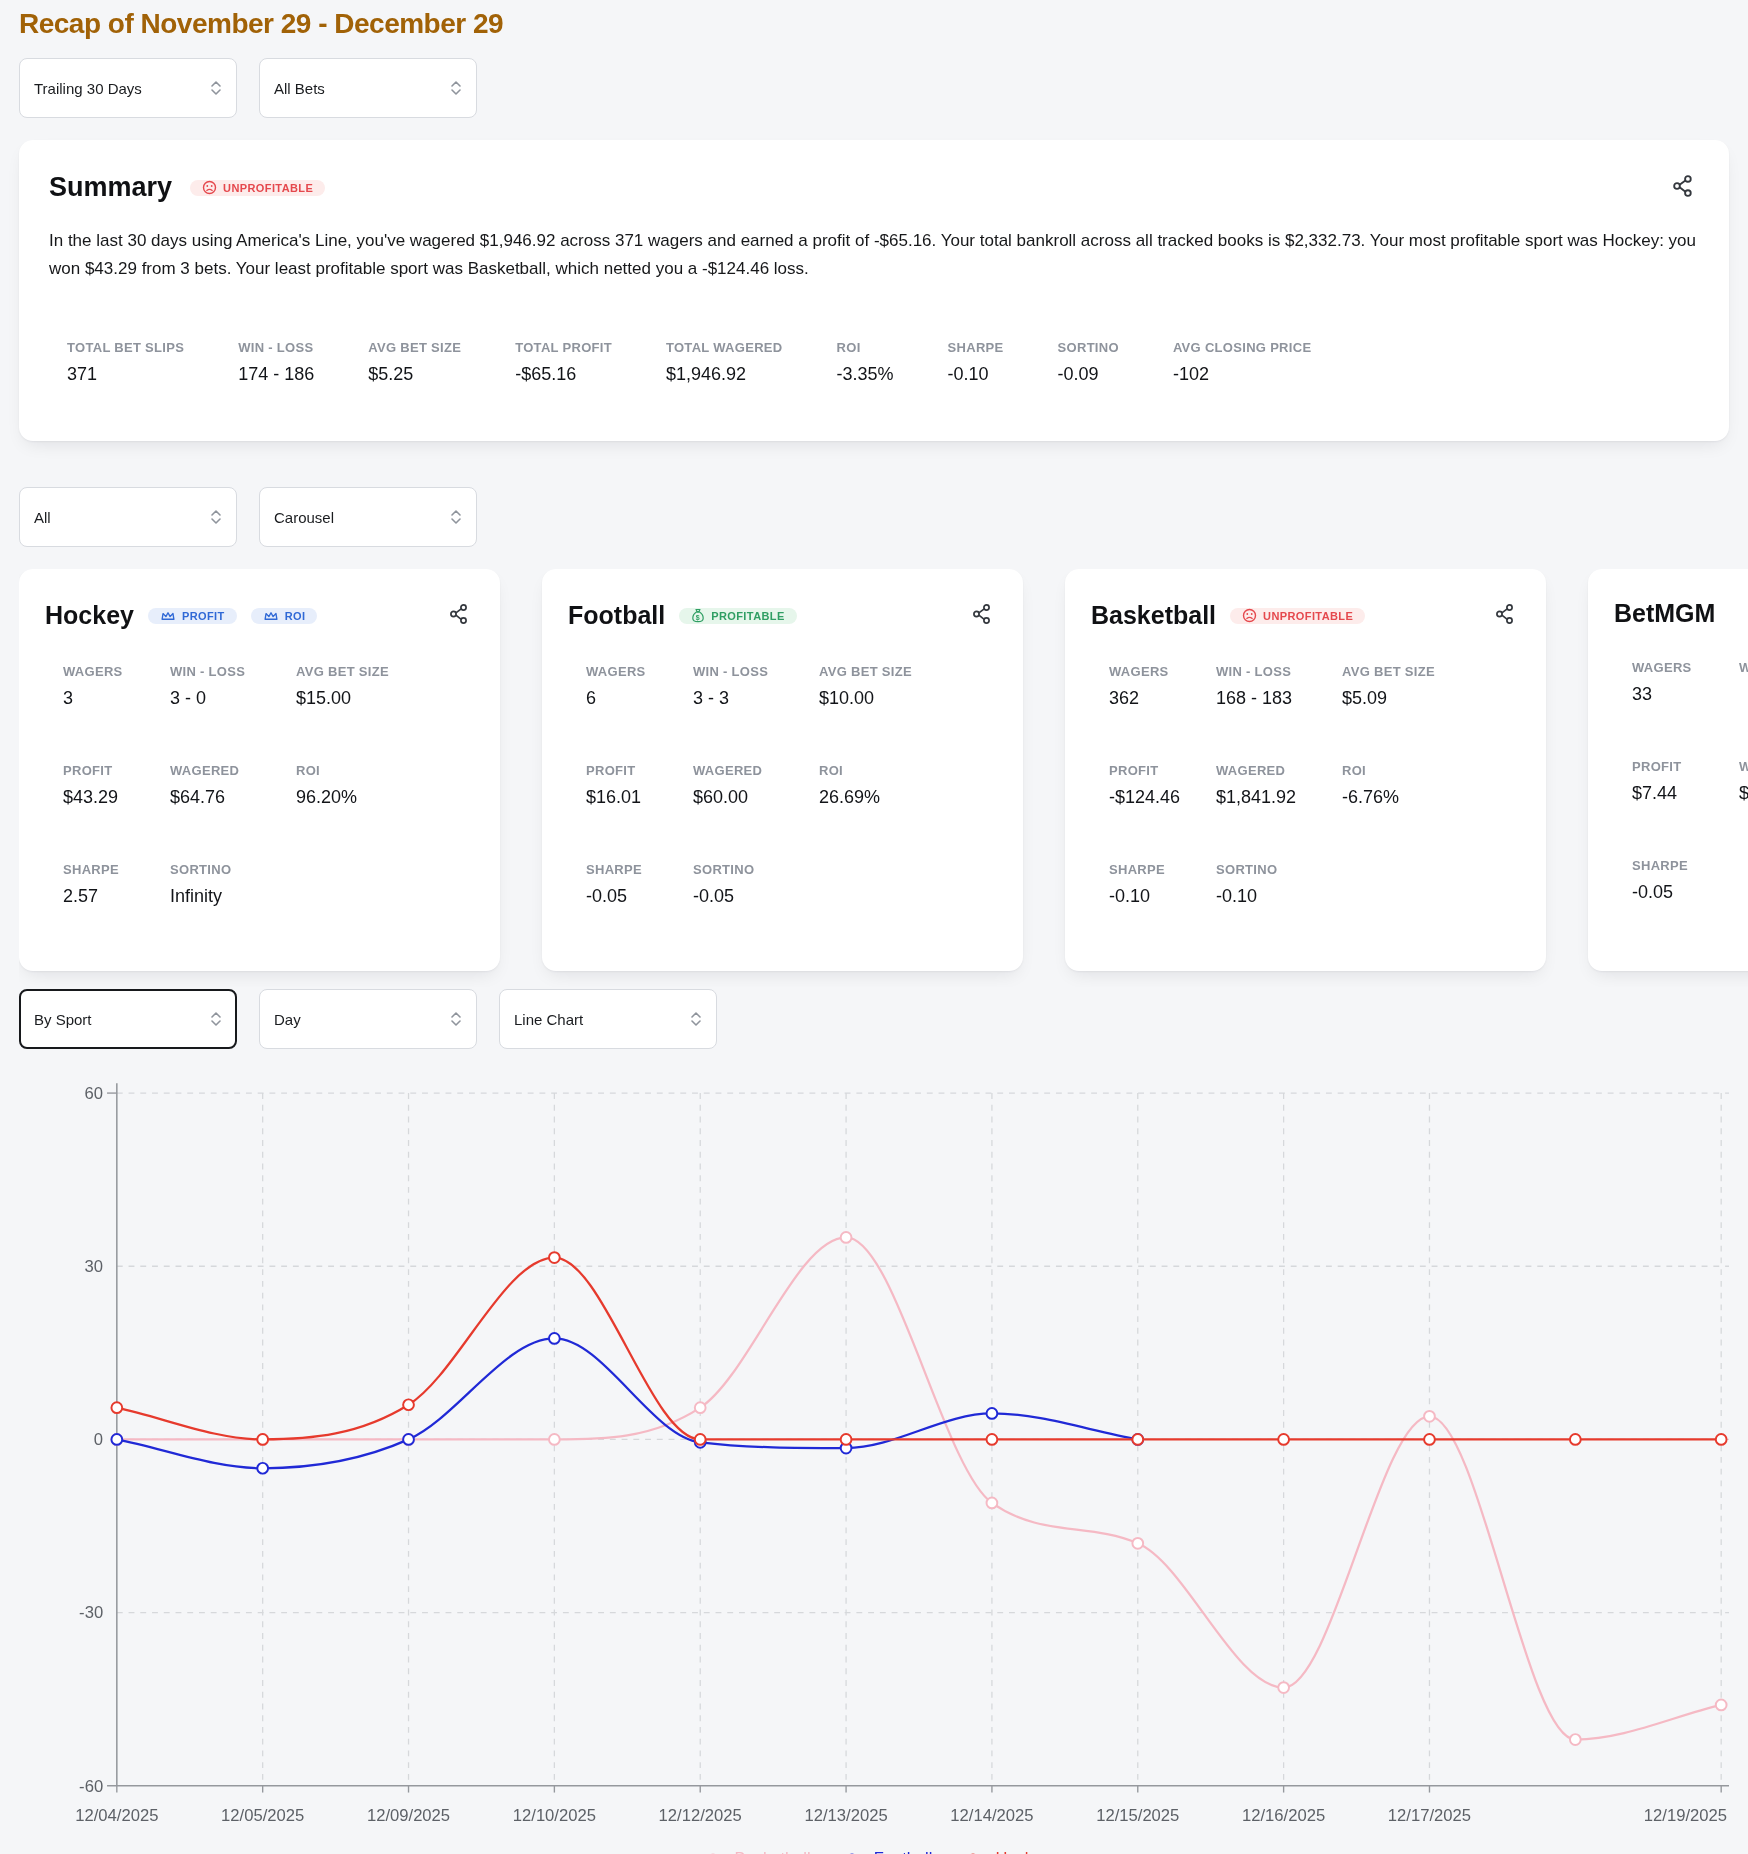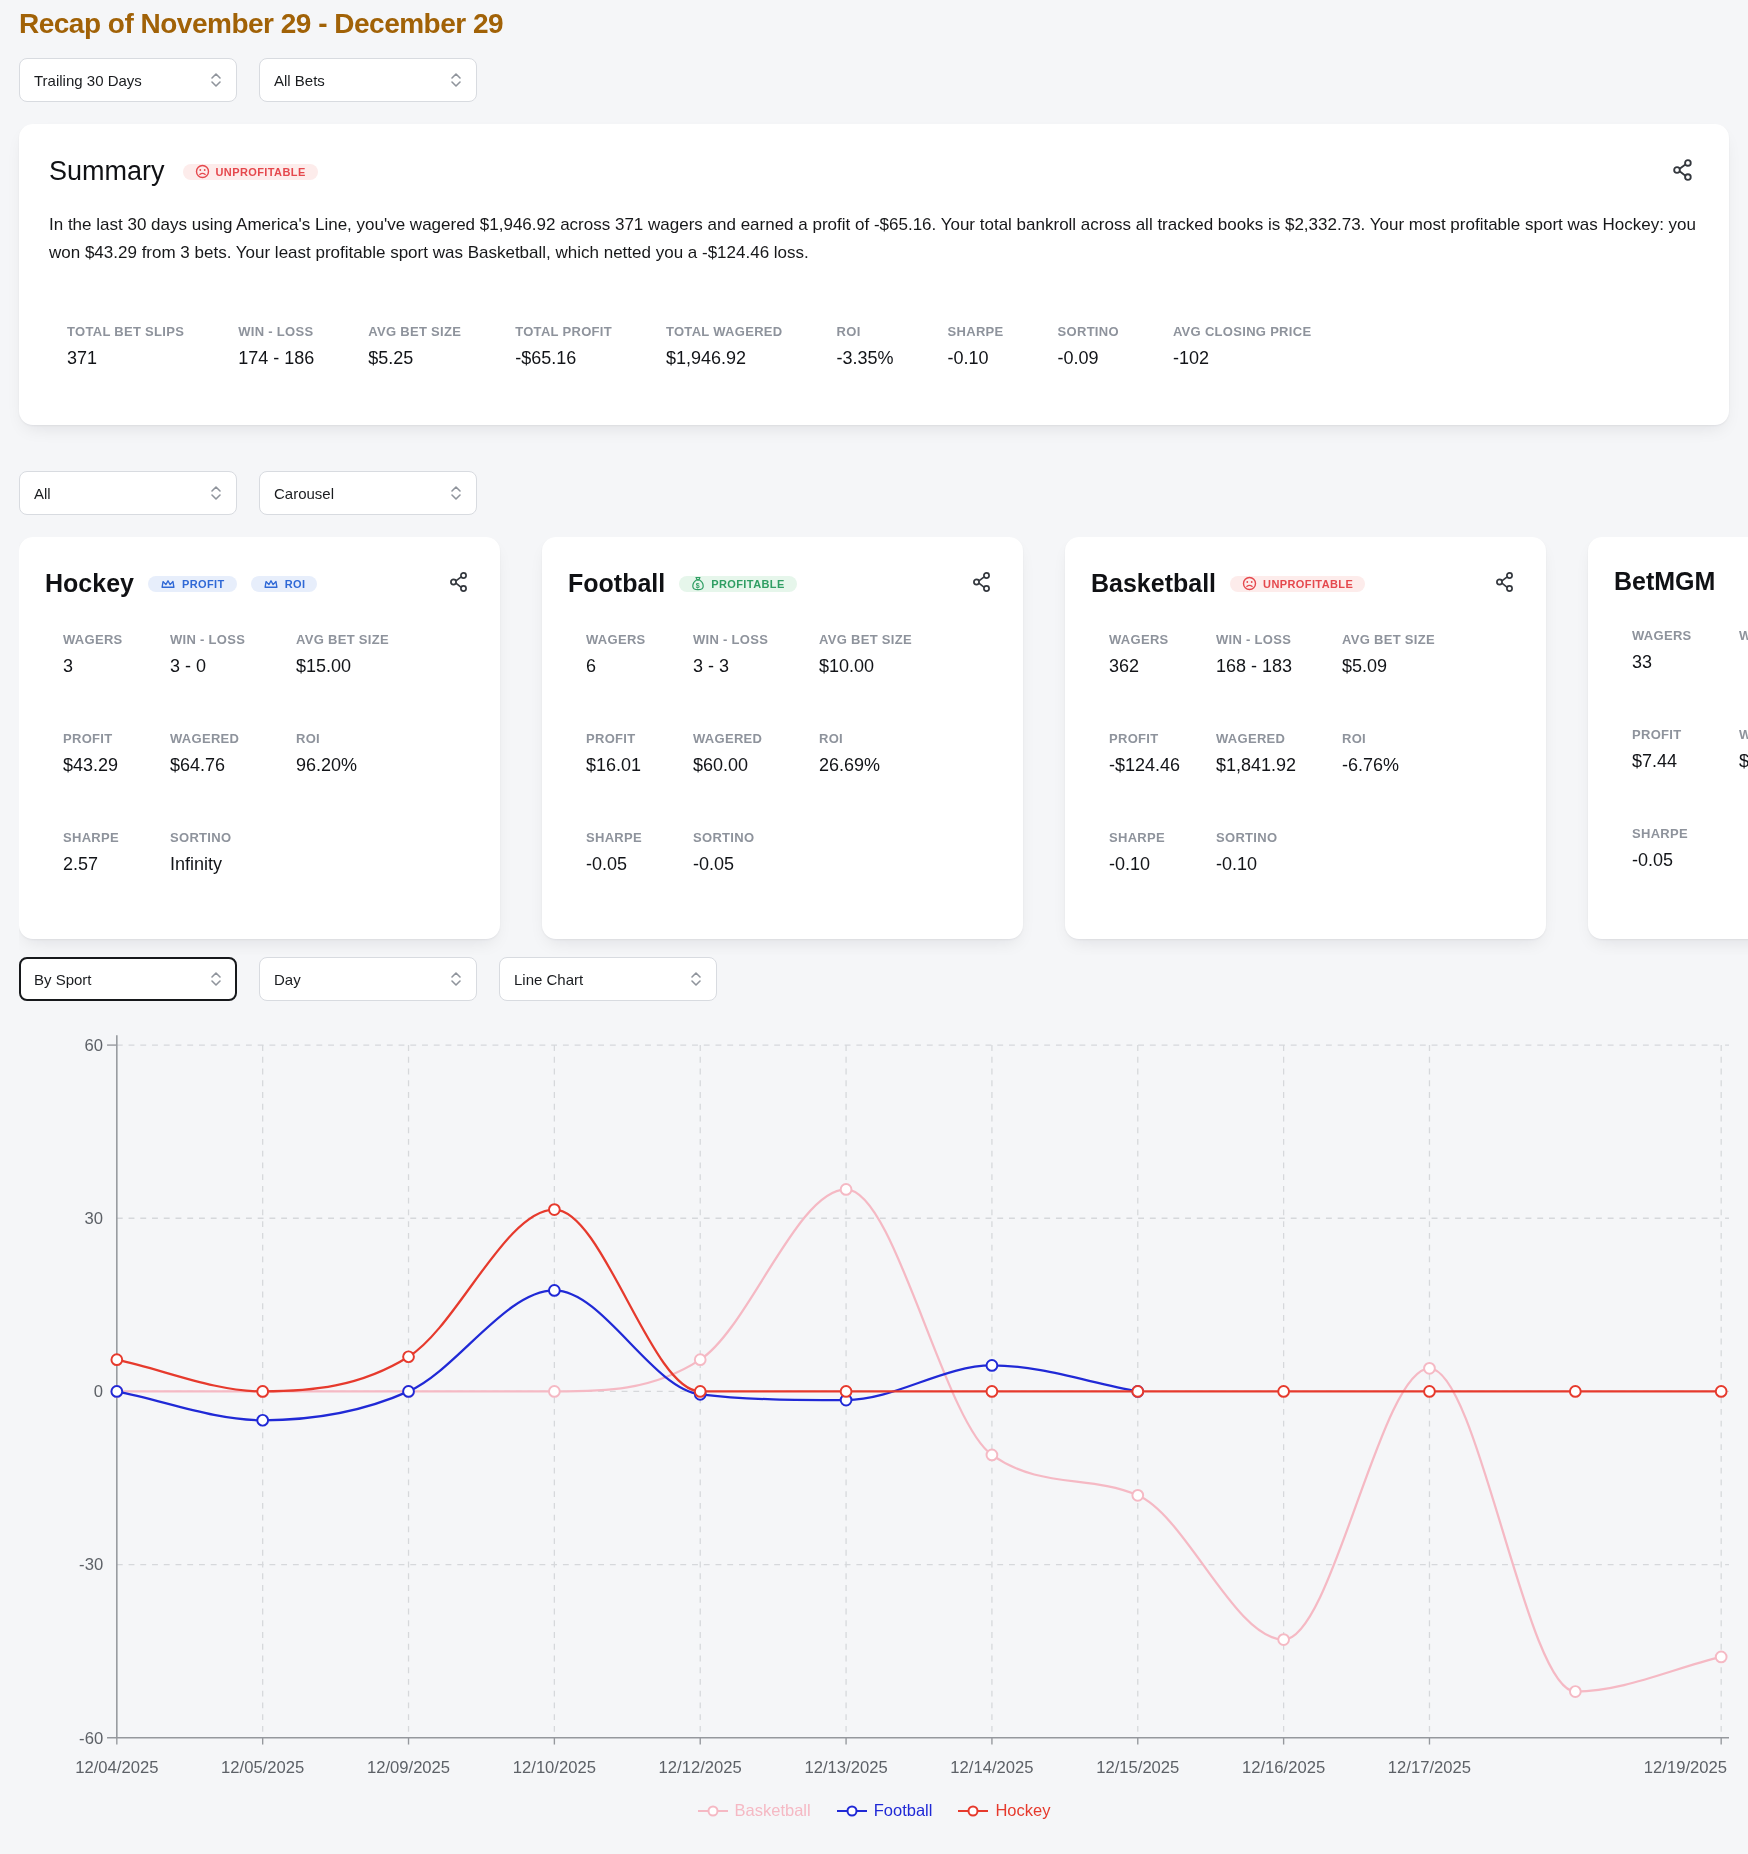--- a/index.html
+++ b/index.html
@@ -1,30 +1,30 @@
 <!DOCTYPE html>
 <html><head>
 <meta charset="utf-8">
 <style>
   html,body{margin:0;padding:0;}
   body{width:1748px;height:1854px;overflow:hidden;background:#f5f6f8;
        font-family:"Liberation Sans",sans-serif;color:#101114;}
   .page{padding:6px 19px 0;}
   h1{font-size:28px;font-weight:bold;letter-spacing:-.5px;margin:2px 0 18px;color:#a16207;}
   .select-row{display:flex;gap:22px;margin-bottom:22px;}
-  .select{box-sizing:border-box;width:218px;height:44px;background:#fff;border:1px solid #d8dbe0;
+  .select{box-sizing:border-box;width:218px;height:60px;background:#fff;border:1px solid #d8dbe0;
           border-radius:8px;display:flex;align-items:center;justify-content:space-between;
           padding:0 14px;font-size:15px;color:#1a1c1f;cursor:pointer;}
   .select.focused{border:2px solid #17191c;padding:0 13px;}
   .chev{flex:0 0 auto;}
   .card{background:#fff;border-radius:14px;
         box-shadow:0 1px 2px rgba(20,24,31,.05),0 8px 18px -6px rgba(20,24,31,.10);}
   .summary-card{padding:30px 30px 56px;margin-bottom:46px;}
   .card-head{display:flex;align-items:center;gap:18px;margin-bottom:22px;}
-  .summary-title{font-size:27px;font-weight:normal;}
+  .summary-title{font-size:27px;font-weight:bold;}
   .badge{display:inline-flex;align-items:center;gap:6px;height:16px;padding:0 12px;
          border-radius:14px;font-size:11px;font-weight:bold;letter-spacing:.4px;white-space:nowrap;}
   .badge.red{background:#fdeceb;color:#e5484d;}
   .badge.blue{background:#e7eefb;color:#3069d6;}
   .badge.green{background:#e6f6eb;color:#2f9e63;justify-content:center;}
   .share-btn{margin-left:auto;background:none;border:none;padding:4px;cursor:pointer;color:#34383e;}
   .summary-text{font-size:17px;line-height:1.62;color:#17181a;margin:0;}
   .stats-row{display:flex;gap:54px;margin-top:58px;padding-left:18px;}
   .stat-label{font-size:13px;font-weight:bold;color:#8e939c;letter-spacing:.3px;margin-bottom:9px;white-space:nowrap;}
   .stat-value{font-size:18px;color:#121418;white-space:nowrap;}

